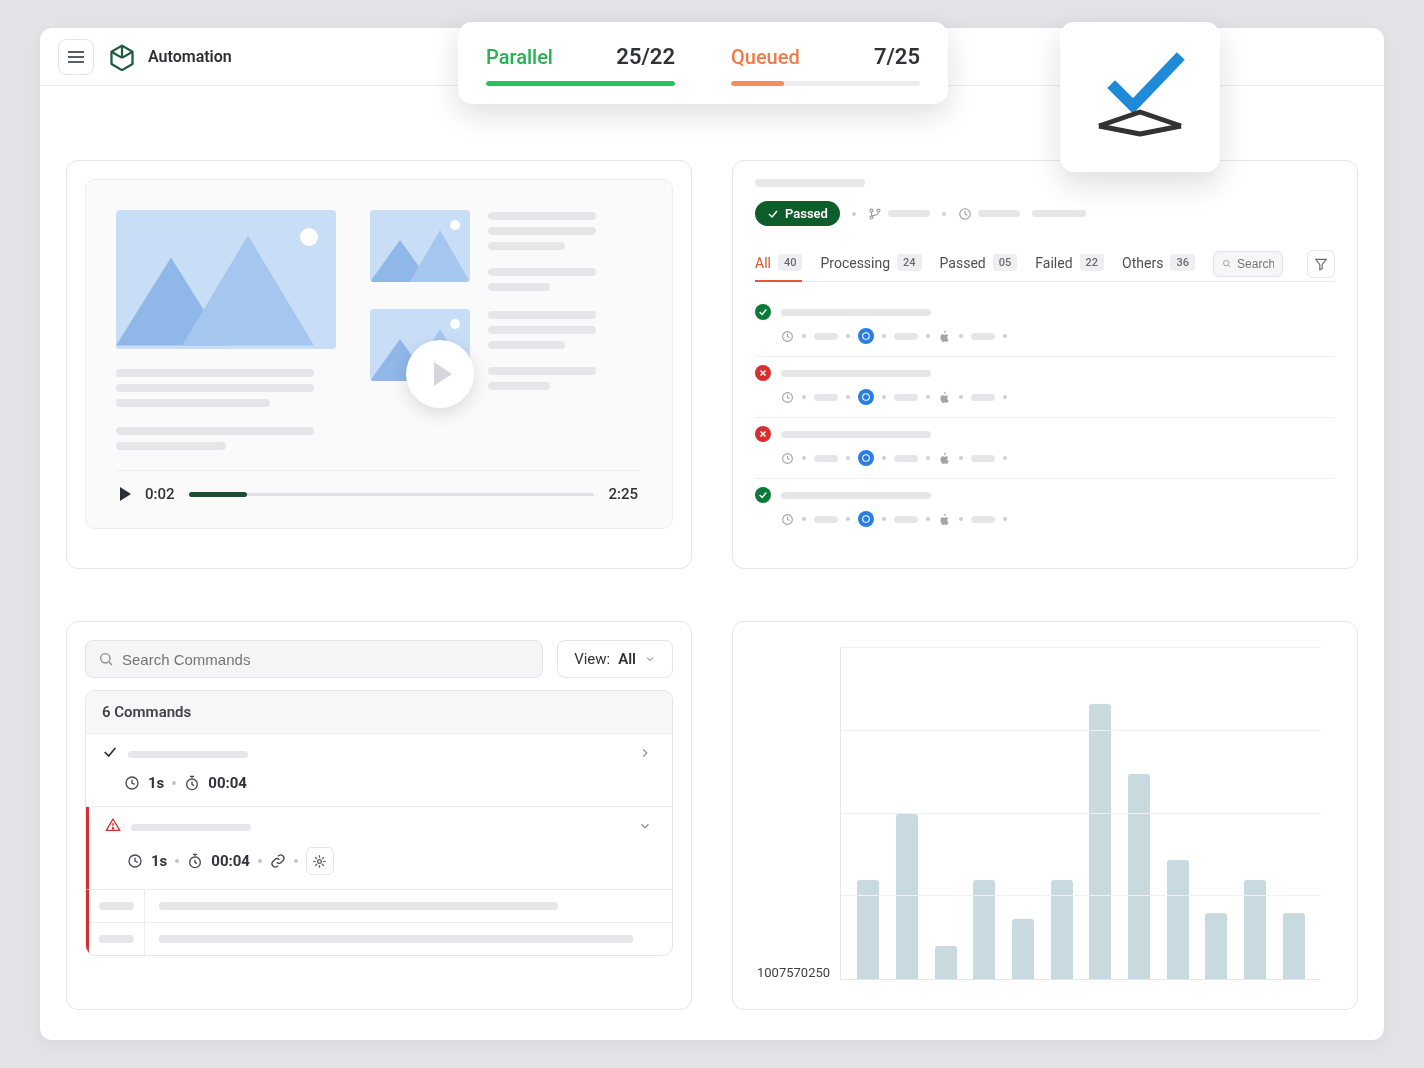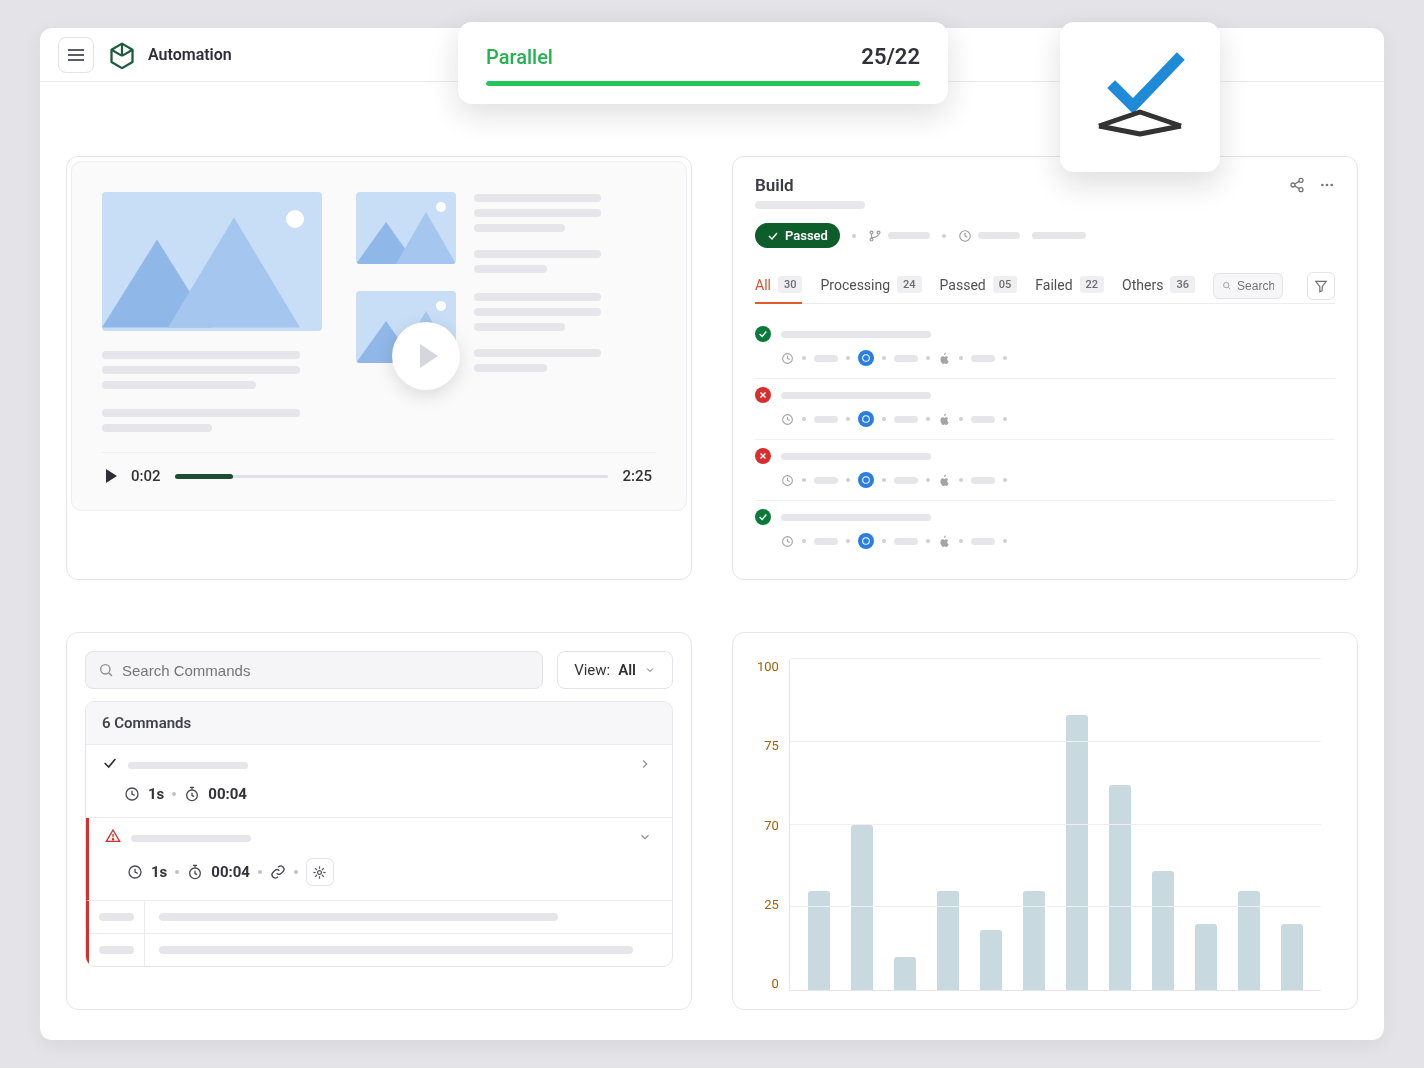--- a/index.html
+++ b/index.html
@@ -92,21 +92,21 @@
       grid-template-rows: auto auto;
       gap: 52px 40px;
     }
     .panel {
       background: #fff;
       border: 1px solid #e6e6ea;
       border-radius: 12px;
     }
 
     
-    .video-panel { padding: 4px; }
+    .video-panel { padding: 18px; }
     .video-body {
       background: #fafafb;
       border: 1px solid #eeeef2;
       border-radius: 10px;
       padding: 30px 30px 14px;
       position: relative;
       height: 350px;
     }
     .video-grid { display: flex; gap: 34px; height: 240px; }
     .vg-left { flex: 0 0 220px; display: flex; flex-direction: column; }
@@ -203,21 +203,21 @@
     .json-table { border-left: 3px solid #d62f2f; display: flex; flex-direction: column; }
     .jt-row { display: flex; border-bottom: 1px solid #ececef; }
     .jt-row:last-child{border-bottom:none;}
     .jt-cell-l { width: 56px; border-right: 1px solid #ececef; padding: 12px 10px; }
     .jt-cell-r { flex: 1; padding: 12px 14px; }
     .jt-bar { height: 8px; background: #e6e6ea; border-radius: 4px; }
 
     
     .chart-panel { padding: 26px 36px 18px 24px; }
     .chart-area { display: flex; height: 332px; }
-    .y-axis { display: flex; flex-direction: column; justify-content: space-between; align-items: flex-end; padding-right: 10px; color: #a16207; font-size: 13px; height: 100%; }
+    .y-axis { display: flex; flex-direction: row; justify-content: space-between; align-items: flex-end; padding-right: 10px; color: #404040; font-size: 13px; height: 100%; }
     .plot { flex: 1; position: relative; border-left: 1px solid #e6e6ea; border-bottom: 1px solid #e6e6ea; }
     .grid-line { position: absolute; left: 0; right: 0; height: 1px; background: #f0f0f3; }
     .bars { position: absolute; left: 0; right: 0; bottom: 0; top: 0; display: flex; align-items: flex-end; justify-content: space-around; padding: 0 8px; }
     .bar { width: 22px; background: #c8d9e0; border-radius: 3px 3px 0 0; }
   </style>
 </head>
 <body>
 
 <div class="app-frame">
 
@@ -235,20 +235,29 @@
   </div>
 
   <div class="status-card">
     <div class="status-item">
       <div class="status-row">
         <span class="status-label green">Parallel</span>
         <span class="status-value">25/22</span>
       </div>
       <div class="status-bar">
           <div class="status-bar-fill green"></div>
+        </div>
+    </div>
+    <div class="status-item">
+      <div class="status-row">
+        <span class="status-label orange">Queued</span>
+        <span class="status-value">7/25</span>
+      </div>
+      <div class="status-bar">
+          <div class="status-bar-fill orange"></div>
         </div>
     </div>
   </div>
 
   <div class="check-card">
     <svg width="110" height="90" viewBox="0 0 110 90">
       <path d="M30 36 L48 54 L92 8" fill="none" stroke="#1f8ad8" stroke-width="11" stroke-linecap="square"></path>
       <path d="M14 74 L55 60 L96 74" fill="none" stroke="#333" stroke-width="5" stroke-linejoin="round"></path>
       <path d="M14 74 L55 82 L96 74" fill="none" stroke="#333" stroke-width="5" stroke-linejoin="round"></path>
     </svg>
@@ -321,41 +330,20 @@
           <span class="vc-time">0:02</span>
           <div class="vc-track">
             <div class="vc-track-fill"></div>
           </div>
           <span class="vc-time">2:25</span>
         </div>
       </div>
     </div>
 
     <div class="panel build-panel">
-      <div class="build-header">
-        <span class="build-title">Build</span>
-        <div class="build-actions">
-          <span class="icon-btn">
-            <svg width="16" height="16" viewBox="0 0 24 24" fill="none" stroke="currentColor" stroke-width="2">
-                <circle cx="18" cy="5" r="3"></circle>
-                <circle cx="6" cy="12" r="3"></circle>
-                <circle cx="18" cy="19" r="3"></circle>
-                <line x1="8.6" y1="10.5" x2="15.4" y2="6.5"></line>
-                <line x1="8.6" y1="13.5" x2="15.4" y2="17.5"></line>
-              </svg>
-          </span>
-          <span class="icon-btn">
-            <svg width="16" height="16" viewBox="0 0 24 24" fill="currentColor">
-                <circle cx="5" cy="12" r="2"></circle>
-                <circle cx="12" cy="12" r="2"></circle>
-                <circle cx="19" cy="12" r="2"></circle>
-              </svg>
-          </span>
-        </div>
-      </div>
       <div class="bh-sub"></div>
       <div class="pill-row">
         <span class="pill-pass">
           <svg width="12" height="12" viewBox="0 0 24 24" fill="none" stroke-width="3">
               <polyline points="4,12 10,18 20,6"></polyline>
             </svg>
           <span>Passed</span>
         </span>
         <span class="dot"></span>
         <span class="meta-chip">
@@ -377,21 +365,21 @@
         </span>
         <span class="meta-chip">
           <span class="meta-bar" style="width:54px"></span>
         </span>
       </div>
 
       <div class="tabs" id="build-tabs">
 
       <div class="tab active">
             <span>All</span>
-            <span class="tab-badge">30</span>
+            <span class="tab-badge">40</span>
           </div>
           <div class="tab">
             <span>Processing</span>
             <span class="tab-badge">24</span>
           </div>
           <div class="tab">
             <span>Passed</span>
             <span class="tab-badge">05</span>
           </div>
           <div class="tab">

